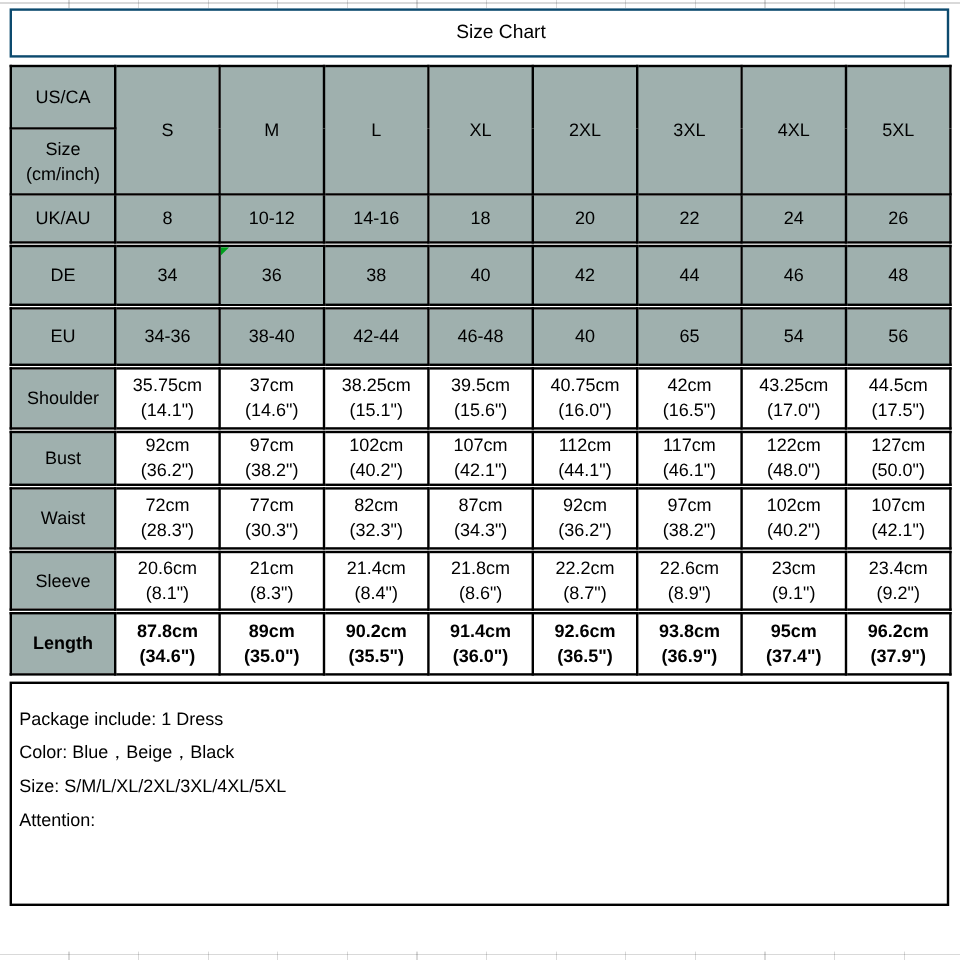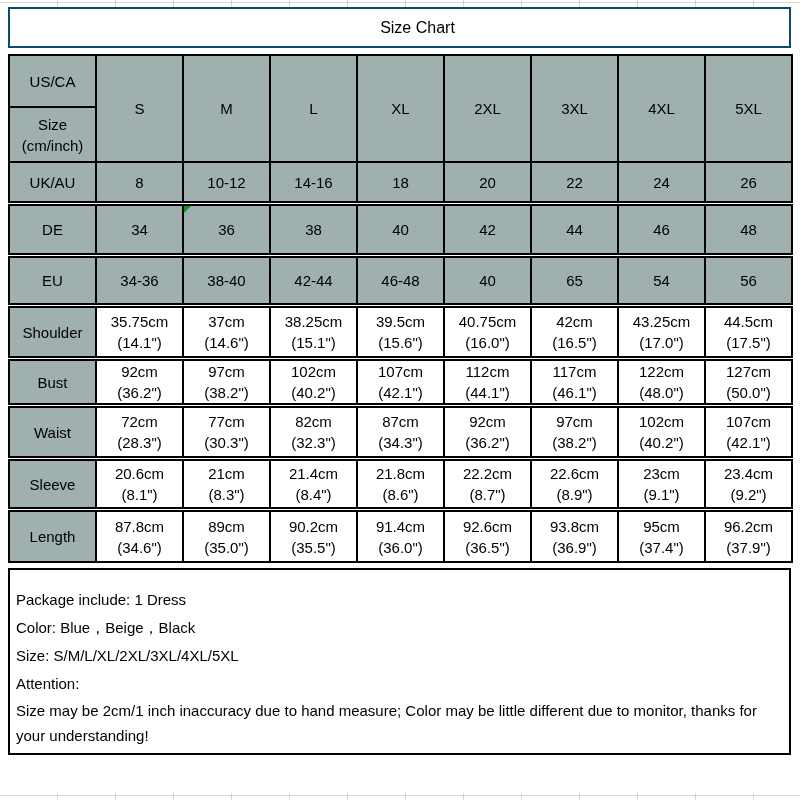--- a/index.html
+++ b/index.html
@@ -305,21 +305,21 @@
               <div class="line">(9.1")</div>
             </td>
             <td class="mval">
               <div class="line">23.4cm</div>
               <div class="line">(9.2")</div>
             </td>
           </tr>
           <tr class="sep">
             <td colspan="9"></td>
           </tr>
-          <tr style="height: 51px;">
+          <tr style="height: 51px; font-weight: bold;">
             <td class="hdr">Length</td>
             <td class="mval">
               <div class="line">87.8cm</div>
               <div class="line">(34.6")</div>
             </td>
             <td class="mval">
               <div class="line">89cm</div>
               <div class="line">(35.0")</div>
             </td>
             <td class="mval">
@@ -348,18 +348,17 @@
             </td>
           </tr>
         </tbody>
     </table>
 
     <div class="footer-box">
       <div class="fline">Package include: 1 Dress</div>
       <div class="fline">Color: Blue，Beige，Black</div>
       <div class="fline">Size: S/M/L/XL/2XL/3XL/4XL/5XL</div>
       <div class="fline">Attention:</div>
-      <div class="fnote">Size may be 2cm/1 inch inaccuracy due to hand measure; Color may be little different due to monitor, thanks for your understanding!</div>
     </div>
   </div>
 
   <div class="grid-strip bottom"></div>
 </div>
 
 </body></html>

